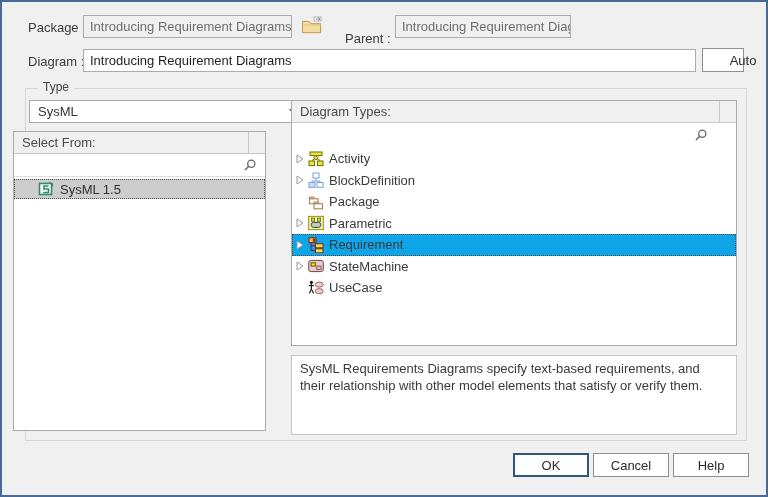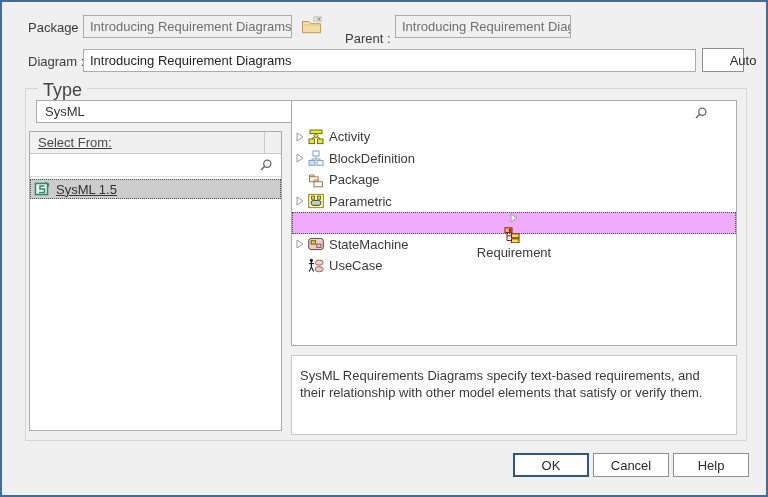--- a/index.html
+++ b/index.html
@@ -19,21 +19,21 @@
   .tbox.enabled  { background:#ffffff; color:#1f1f1f; }
   .btn {
     background:#ffffff; border:1px solid #8f8f8f; color:#2a2a2a;
     font-size:13px; display:flex; align-items:center; justify-content:center;
     font-family:"Liberation Sans", sans-serif; cursor:default;
   }
   .btn.default { border:1px solid #2e5779; box-shadow:0 0 0 1px #2e5779 inset; }
   .groupbox { border:1px solid #d6d6d6; }
   .groupbox-label {
     position:absolute; top:-9px; left:12px; background:#f0f0f0;
-    padding:0 5px; color:#444; font-size:18px;
+    padding:0 5px; color:#444; font-size:12px;
   }
   .combo {
     background:#fff; border:1px solid #ababab; display:flex;
     align-items:center; padding:0 8px; color:#333;
   }
   .combo .arrow {
     margin-left:auto; width:0; height:0;
     border-left:4px solid transparent; border-right:4px solid transparent;
     border-top:5px solid #5f5f5f;
   }
@@ -48,33 +48,33 @@
   }
   .search-row {
     height:23px; border-bottom:1px solid #e0e0e0; position:relative; background:#fff;
   }
   .search-row .mag { position:absolute; top:4px; }
   .tree { position:relative; }
   .tree-row {
     display:flex; align-items:center; height:21.5px;
     border:1px solid transparent; color:#3a3a3a;
   }
-  .tree-row.selected { background:#f0abfc; border:1px dotted #4f4f4f;flex-direction:column; }
+  .tree-row.selected { background:#0ea5e9; border:1px dotted #4f4f4f; }
   .tree-row .expander { width:14px; display:flex; justify-content:center; flex:0 0 14px; }
   .tree-row .t-icon { width:18px; display:flex; justify-content:center; flex:0 0 18px; margin-right:4px; }
   .tree-row .t-label { white-space:nowrap; }
   .list-row {
     display:flex; align-items:center; height:20px; margin-top:2px;
     border:1px solid transparent; color:#2f2f2f;
   }
-  .list-row.selected { background:#cdcdcd; border:1px dotted #4f4f4f; }
+  .list-row.selected { background:#cdcdcd; border:1px dotted #4f4f4f;padding-left:20px; }
   .list-row .t-icon { width:16px; margin:0 6px 0 3px; display:flex; }
   .desc {
     background:#fff; border:1px solid #c6c6c6; color:#3a3a3a;
-    padding:11px 8px; line-height:17px; font-size:13px;
+    padding:4px 8px; line-height:17px; font-size:13px;
   }
   .icon-btn { background:transparent; border:none; display:flex; align-items:center; justify-content:center; }
 </style>
 </head>
 <body>
 
 <div class="dialog">
 
   <div class="abs lbl" style="left:26px; top:17px;">Package :</div>
   <div class="abs tbox disabled" style="left:81px; top:13px; width:209px; height:23px;">
@@ -100,26 +100,26 @@
     <span>Introducing Requirement Diagrams</span>
   </div>
   <button class="abs btn" style="left:700px; top:46px; width:41px; height:24px;padding-left:40px;">
       <span>Auto</span>
     </button>
 
   <div class="abs groupbox" style="left:23px; top:86px; width:722px; height:353px;">
     <div class="groupbox-label">Type</div>
   </div>
 
-  <div class="abs combo" style="left:34px; top:98px; width:277px; height:23px;">
+  <div class="abs combo" style="left:27px; top:98px; width:277px; height:23px;">
     <span>SysML</span>
     <span class="arrow"></span>
   </div>
 
-  <div class="abs panel" style="left:27px; top:129px; width:253px; height:300px;text-decoration:underline;">
+  <div class="abs panel" style="left:11px; top:129px; width:253px; height:300px;">
     <div class="panel-header">
       <span>Select From:</span>
       <span class="col-sep"></span>
     </div>
     <div class="search-row">
       <span class="mag" style="right:8px;">
         <svg width="14" height="14" viewBox="0 0 14 14">
           <circle cx="8.3" cy="5.7" r="3.6" fill="none" stroke="#666" stroke-width="1.3"></circle>
           <line x1="2" y1="12" x2="5.7" y2="8.3" stroke="#666" stroke-width="1.5"></line>
         </svg>
@@ -133,20 +133,24 @@
               <path d="M10.5 5 H6 v3 h4.5 v3.5 H5" fill="none" stroke="#2e8c64" stroke-width="1.6"></path>
               <path d="M11 1.5 l3.5 1.5 v2.5" fill="none" stroke="#2e8c64" stroke-width="1.2"></path>
             </svg>
           </span>
           <span class="t-label">SysML 1.5</span>
         </div>
       </div>
   </div>
 
   <div class="abs panel" style="left:289px; top:98px; width:446px; height:246px;">
+    <div class="panel-header">
+      <span>Diagram Types:</span>
+      <span class="col-sep"></span>
+    </div>
     <div class="search-row" style="height:25px; border-bottom:none;">
       <span class="mag" style="right:28px; top:5px;">
         <svg width="14" height="14" viewBox="0 0 14 14">
           <circle cx="8.3" cy="5.7" r="3.6" fill="none" stroke="#666" stroke-width="1.3"></circle>
           <line x1="2" y1="12" x2="5.7" y2="8.3" stroke="#666" stroke-width="1.5"></line>
         </svg>
       </span>
     </div>
     <div class="tree" id="diagram-types-list">
         <div class="tree-row">

